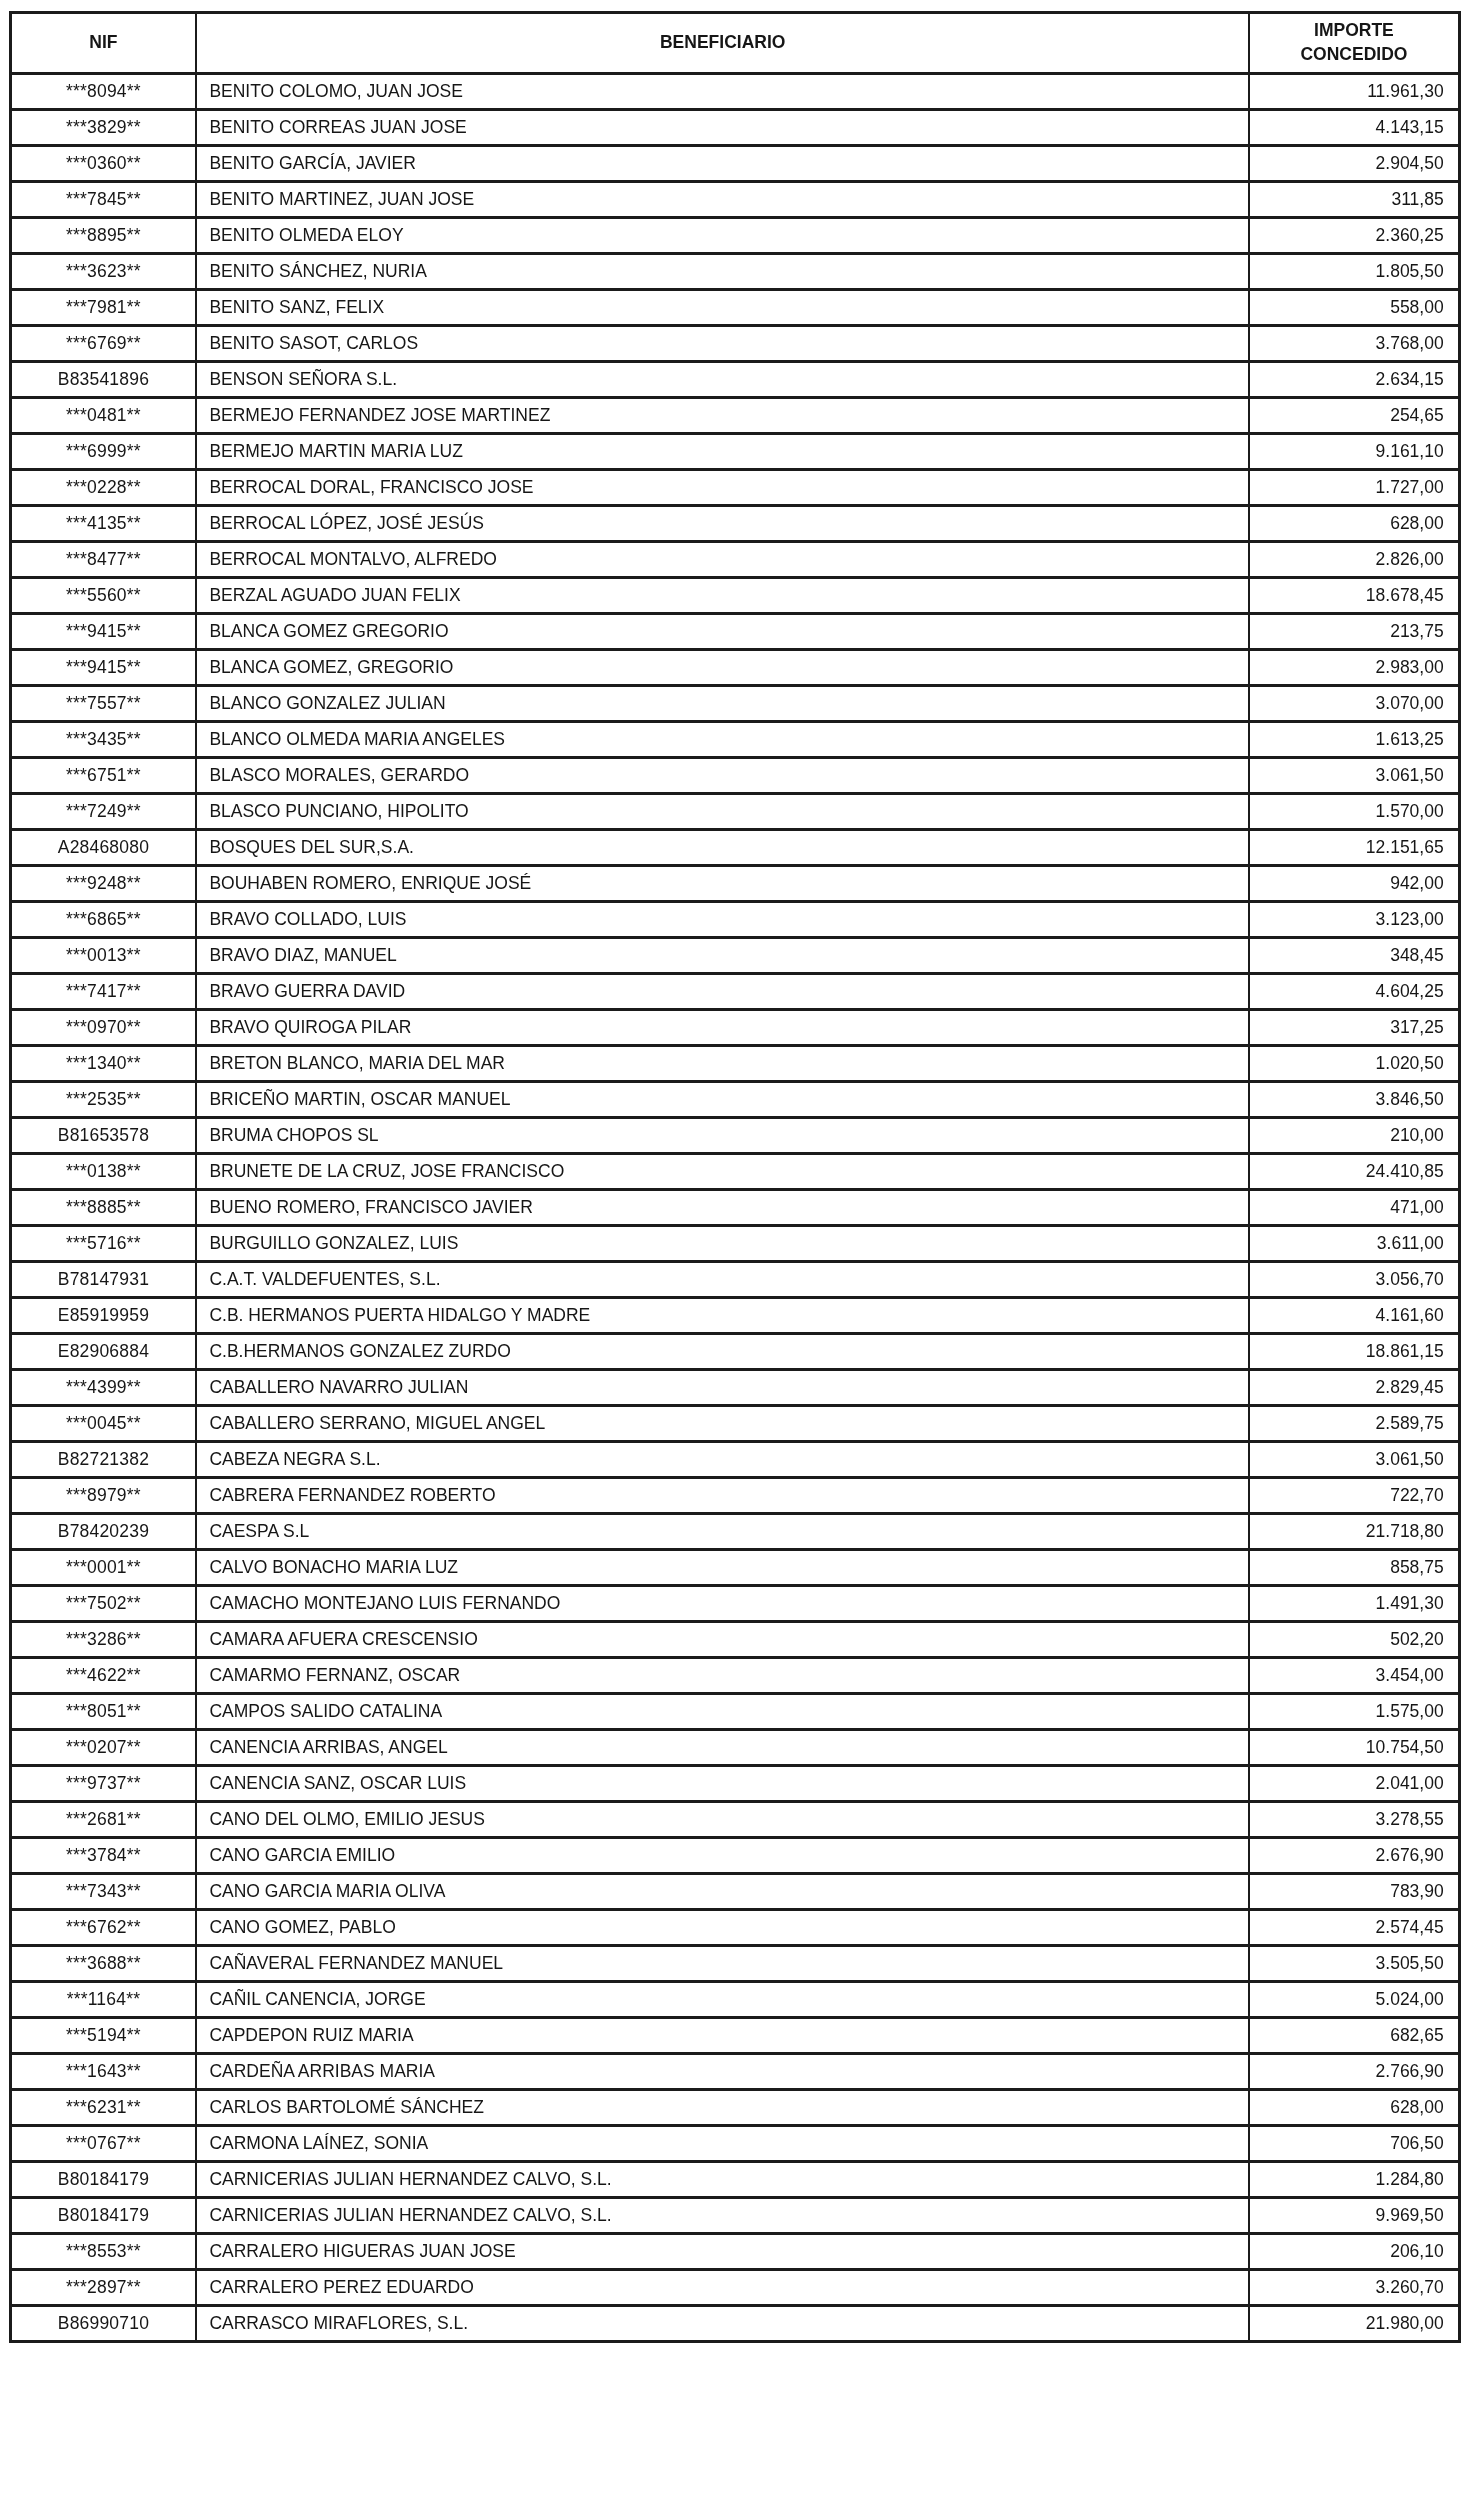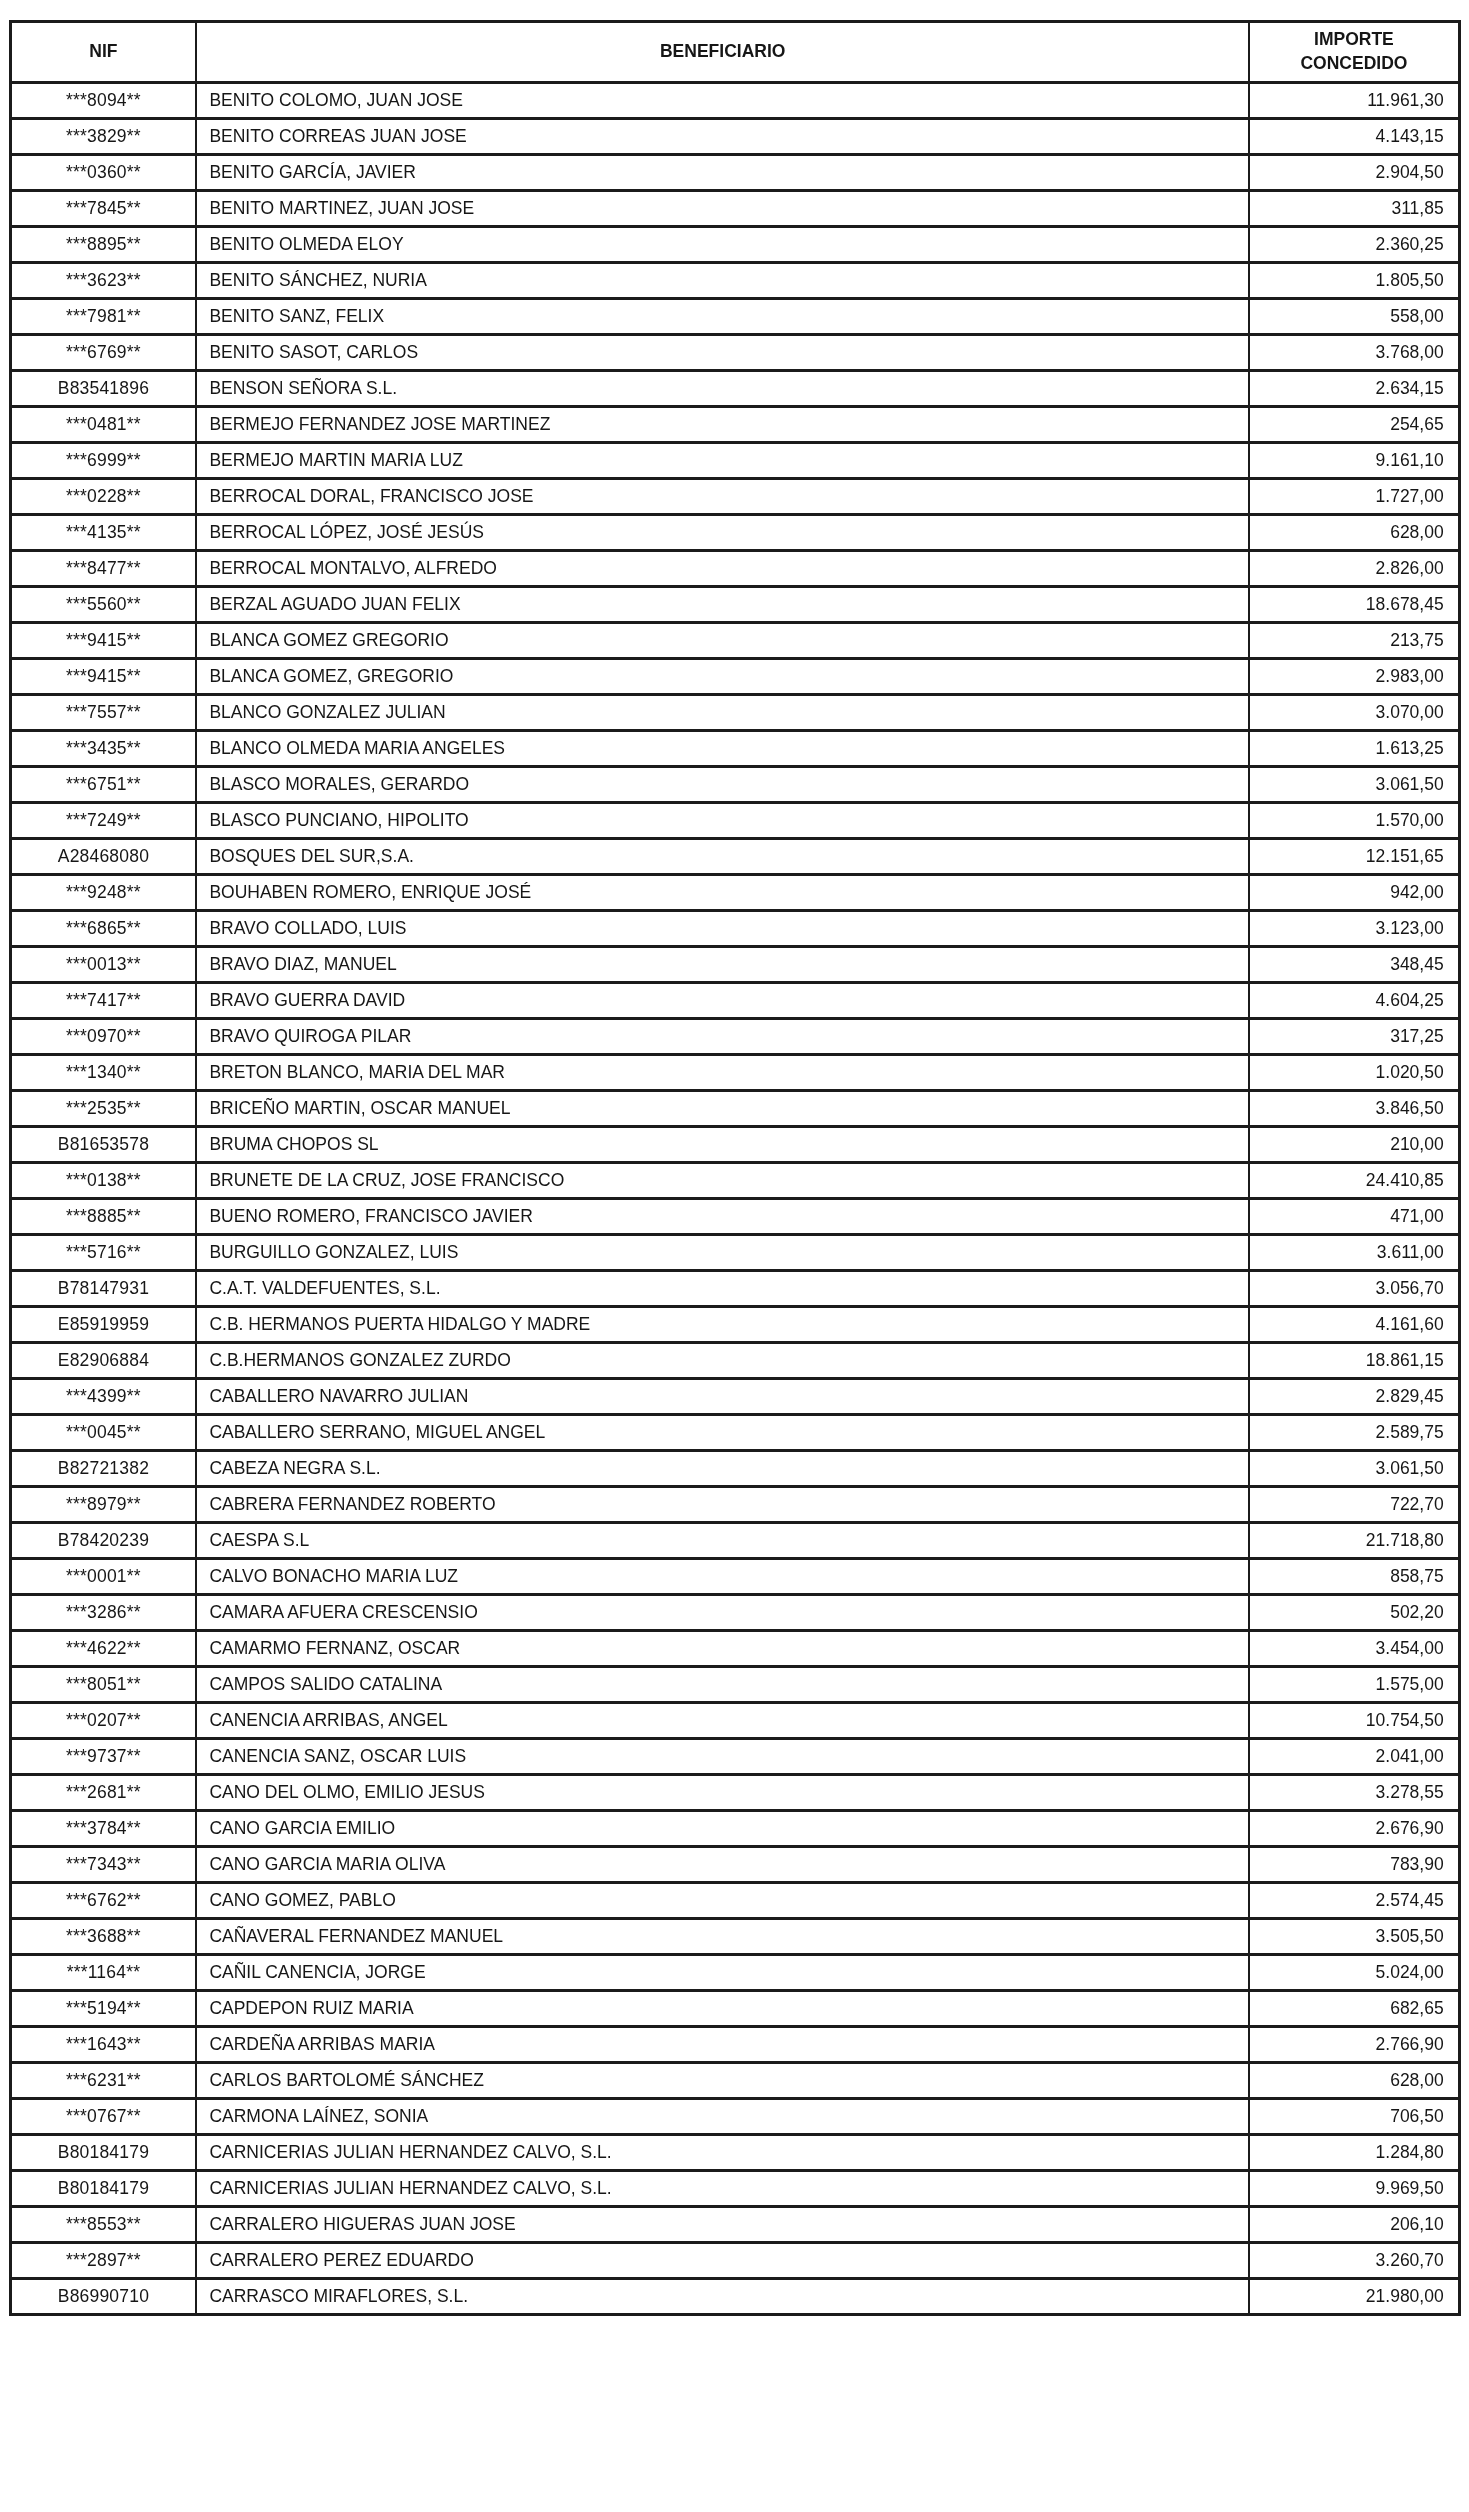--- a/index.html
+++ b/index.html
@@ -10,21 +10,21 @@
   body {
     width: 1470px;
     height: 2512px;
     position: relative;
     font-family: "Liberation Sans", sans-serif;
     color: #161616;
   }
   .table-wrap {
     position: absolute;
     left: 8.7px;
-    top: 20px;
+    top: 11px;
     width: 1346px;
   }
   table.grants {
     border-collapse: collapse;
     table-layout: fixed;
     width: 100%;
     border: 3.5px solid #1b1b1b;
   }
   table.grants th,
   table.grants td {
@@ -286,20 +286,25 @@
           <td>B78420239</td>
           <td>CAESPA S.L</td>
           <td>21.718,80</td>
         </tr>
         <tr>
           <td>***0001**</td>
           <td>CALVO BONACHO MARIA LUZ</td>
           <td>858,75</td>
         </tr>
         <tr>
+          <td>***7502**</td>
+          <td>CAMACHO MONTEJANO LUIS FERNANDO</td>
+          <td>1.491,30</td>
+        </tr>
+        <tr>
           <td>***3286**</td>
           <td>CAMARA AFUERA CRESCENSIO</td>
           <td>502,20</td>
         </tr>
         <tr>
           <td>***4622**</td>
           <td>CAMARMO FERNANZ, OSCAR</td>
           <td>3.454,00</td>
         </tr>
         <tr>

